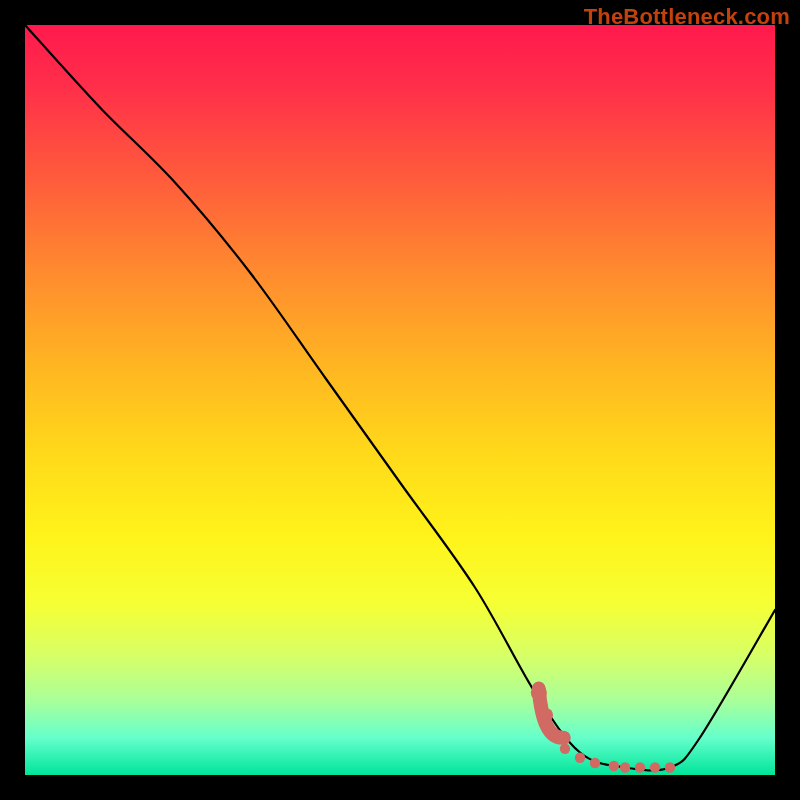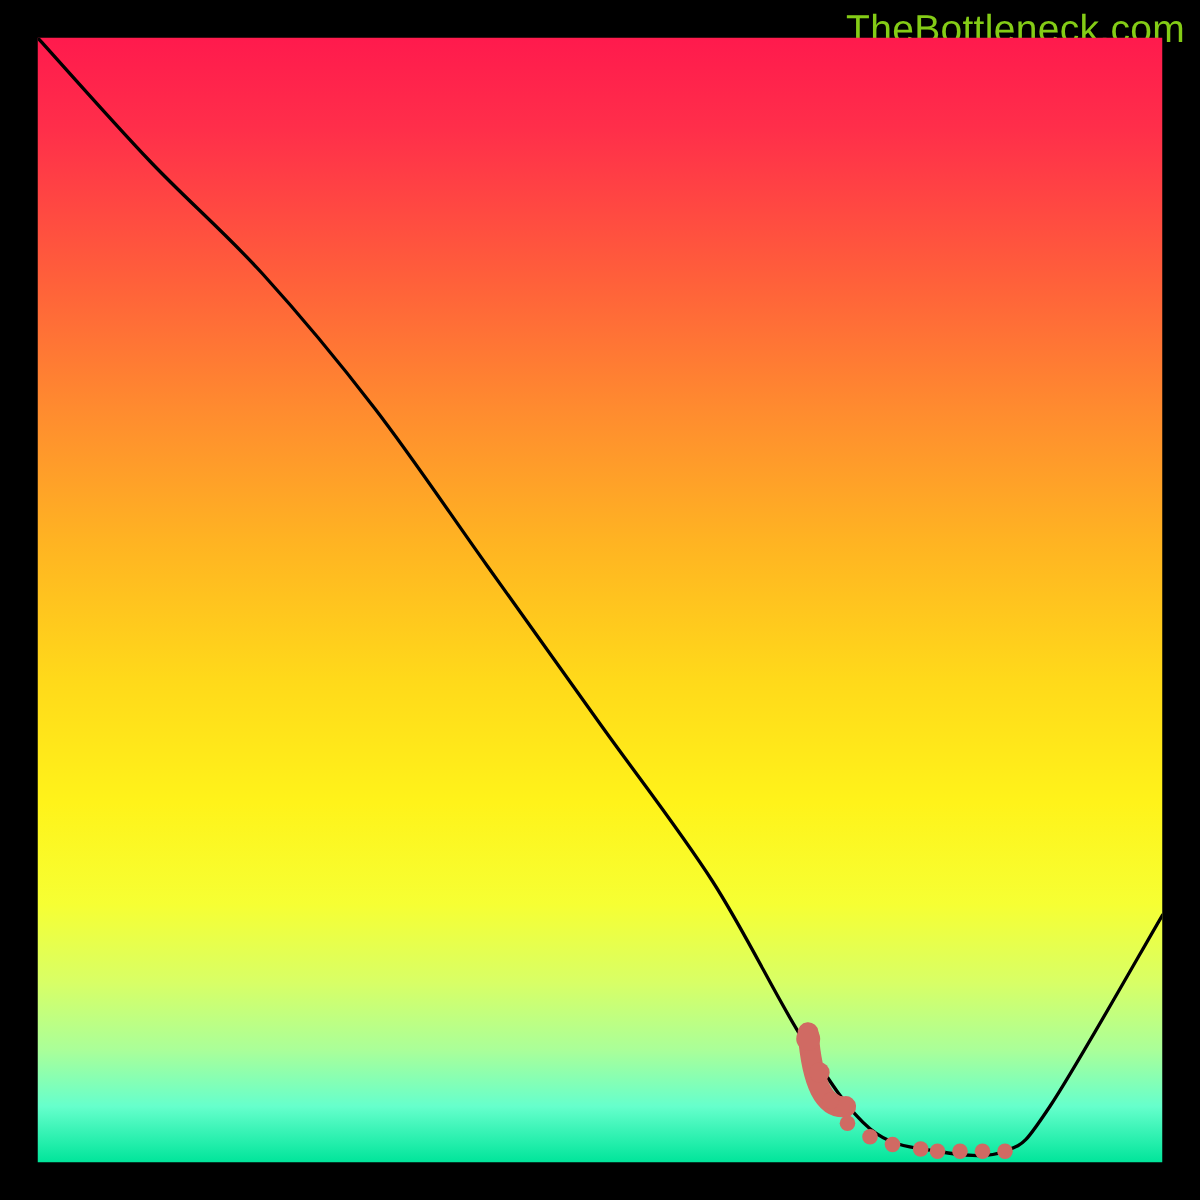--- a/index.html
+++ b/index.html
@@ -40,23 +40,23 @@
       #d8ff66 84%,
       #aaff99 90%,
       #66ffcc 95%,
       #00e59a 100%
     );
   }
   .attrib {
     position: absolute;
     top: 4px;
     right: 10px;
-    color: #84cc16;
-    font-size: 26px;
-    font-weight: 400;
+    color: #c2410c;
+    font-size: 22px;
+    font-weight: 700;
     letter-spacing: 0.2px;
     user-select: none;
   }
   svg.curve {
     position: absolute;
     inset: 0;
   }
 </style>
 </head>
 <body>

